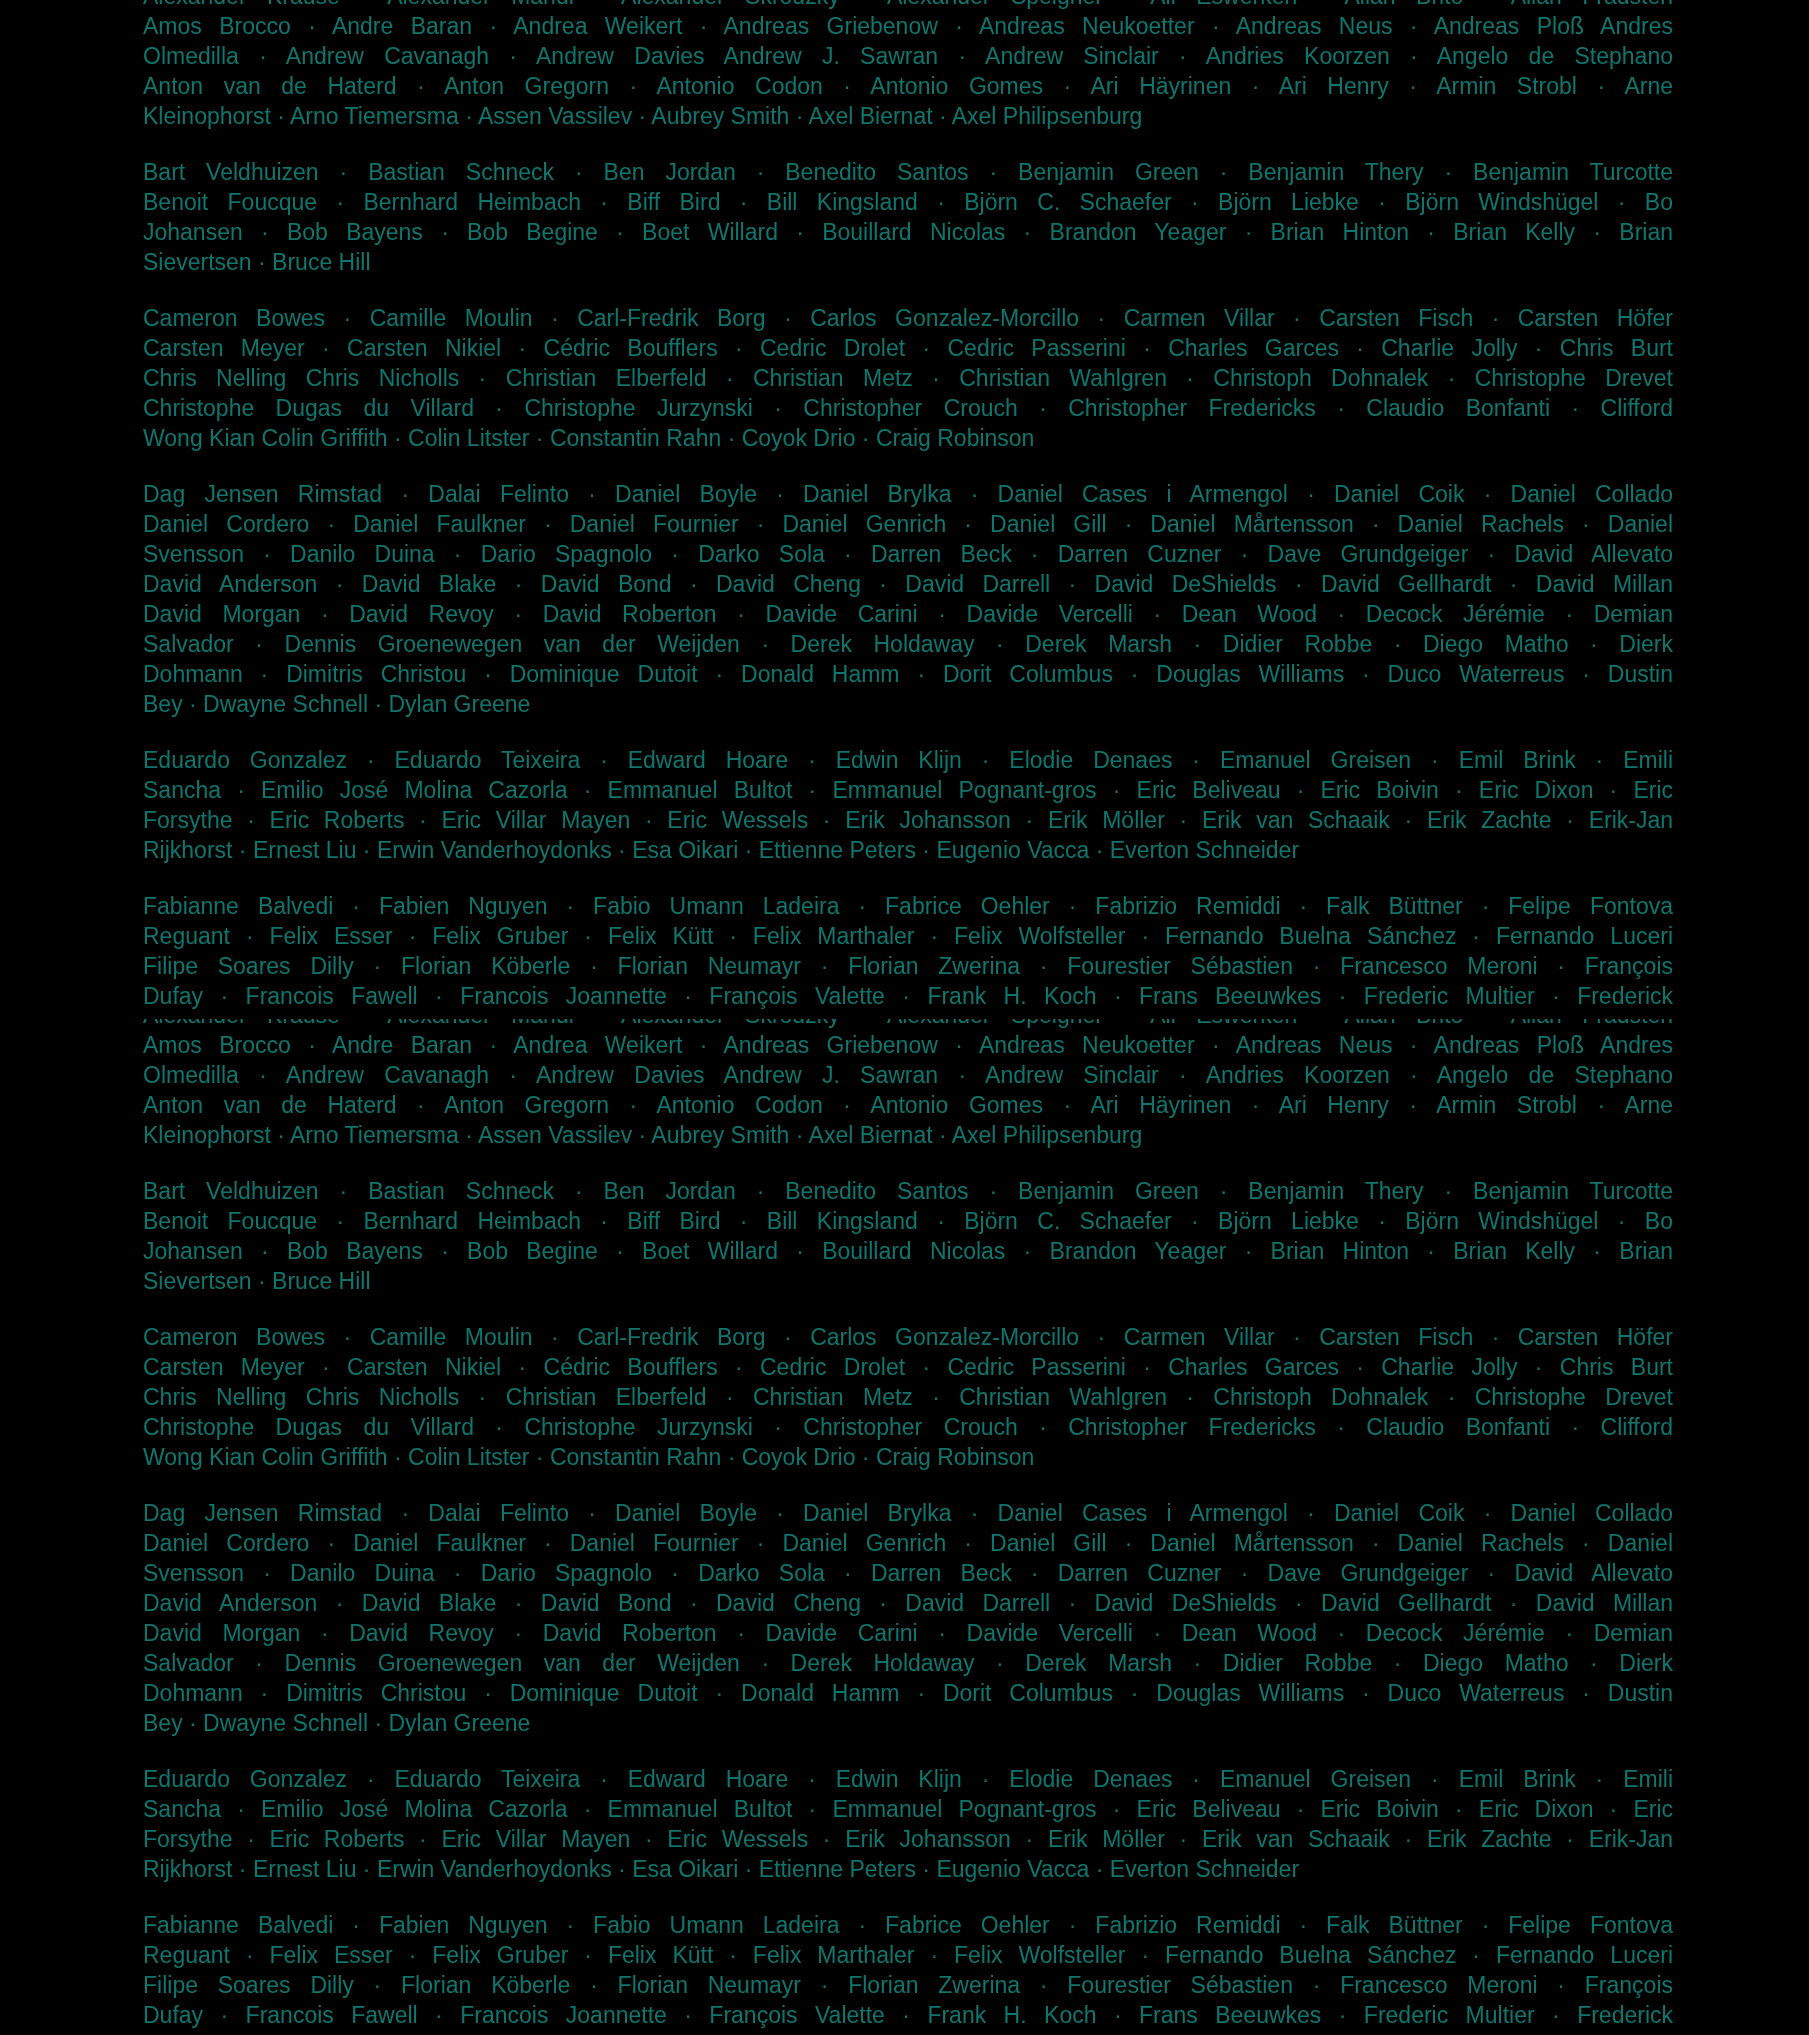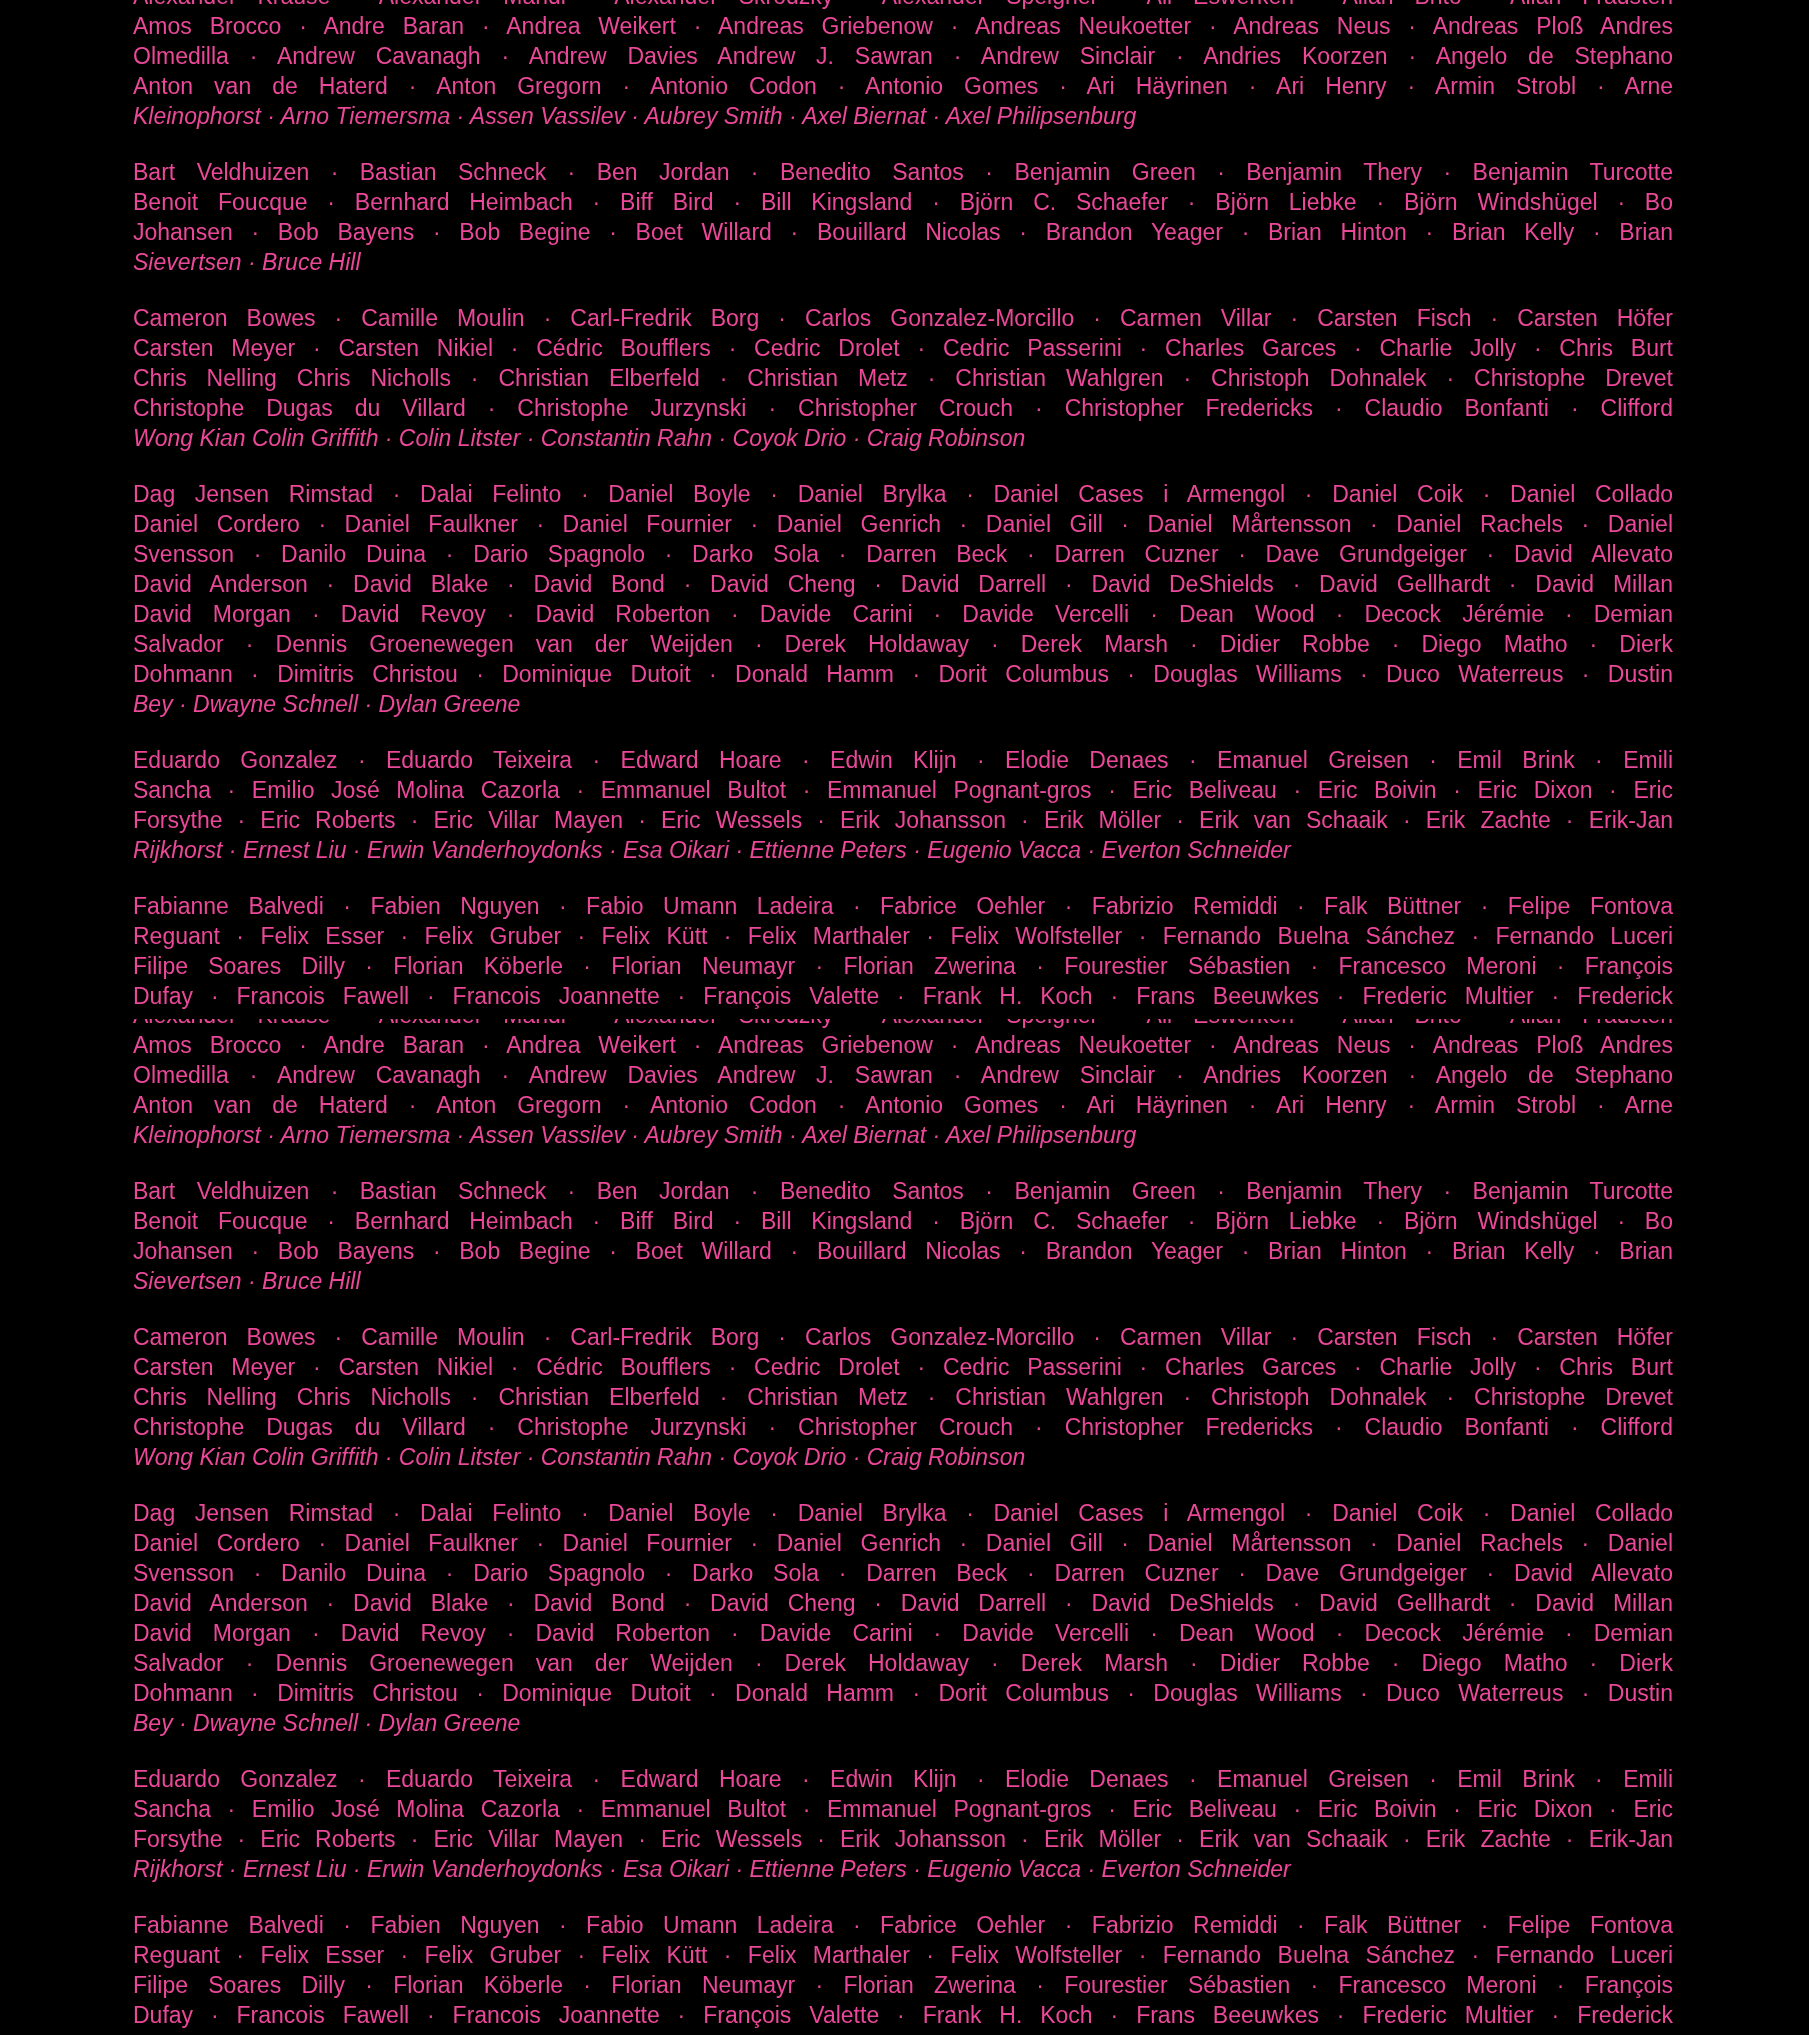--- a/index.html
+++ b/index.html
@@ -16,30 +16,30 @@
     height: 1019px;
     overflow: hidden;
   }
   .credits-inner {
     padding: 0 136px 0 133px;
   }
   .line {
     font-family: "Liberation Sans", sans-serif;
     font-size: 23px;
     line-height: 30px;
-    color: #ec4899;
+    color: #0f766e;
     text-align: justify;
     text-align-last: justify;
+    margin-left: 10px;
   }
   .line.clipped {
     margin-top: -19.4px; 
   }
   .line.last {
     text-align-last: left;
-    font-style: italic;
   }
   .credits-paragraph {
     margin: 0 0 26px 0;
   }
 </style>
 </head>
 <body>
 
 <main id="credits-root">
     <section class="credits-viewport">

